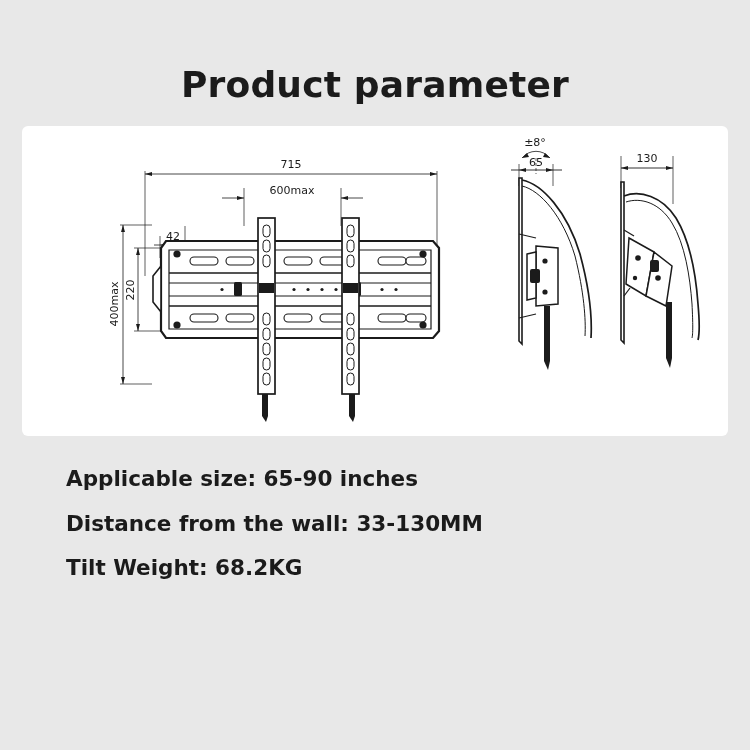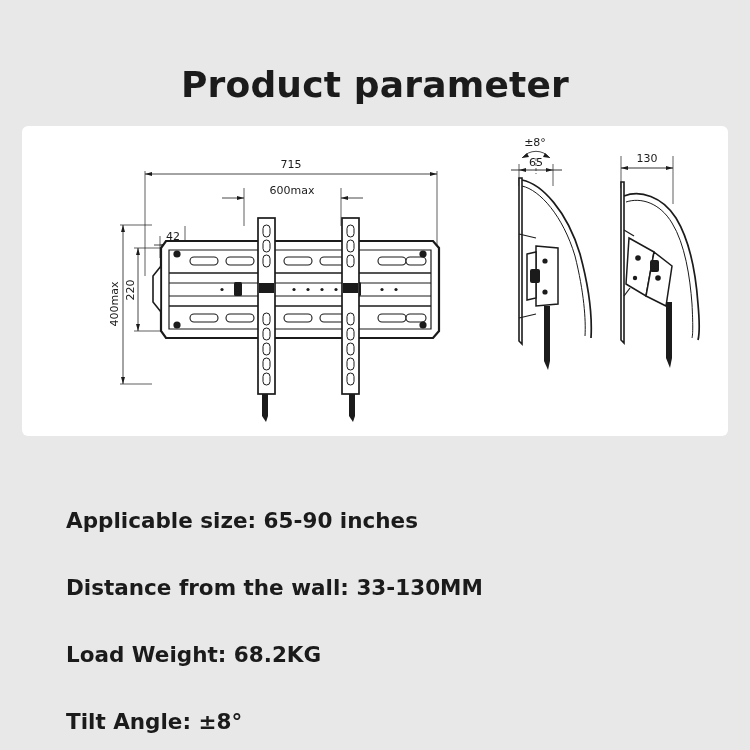--- a/index.html
+++ b/index.html
@@ -44,21 +44,20 @@
     top: 466px;
     left: 66px;
     width: 640px;
   }
   .spec-item {
     font-size: 21.5px;
     font-weight: bold;
     color: #1b1b1b;
     margin-bottom: 19.5px;
     white-space: nowrap;
-    margin-top: 42px;
   }
   svg.diagram {
     position: absolute;
     top: 0;
     left: 0;
   }
   .dimtext {
     font-family: "DejaVu Sans", sans-serif;
     font-size: 11px;
     fill: #1b1b1b;
@@ -266,17 +265,16 @@
         <line x1="602" y1="104" x2="612" y2="110" stroke="#1b1b1b" stroke-width="1.2"></line>
         <line x1="602" y1="170" x2="608" y2="162" stroke="#1b1b1b" stroke-width="1.2"></line>
       </g>
 
     </svg>
   </div>
 
   <div class="spec-list">
     <div class="spec-item">Applicable size: 65-90 inches</div>
     <div class="spec-item">Distance from the wall: 33-130MM</div>
-    <div class="spec-item">Load Weight: 68.2KG</div>
-    <div class="spec-item">Tilt Angle: ±8°</div>
+    <div class="spec-item">Tilt Weight: 68.2KG</div>
   </div>
 
 </div>
 
 </body></html>

